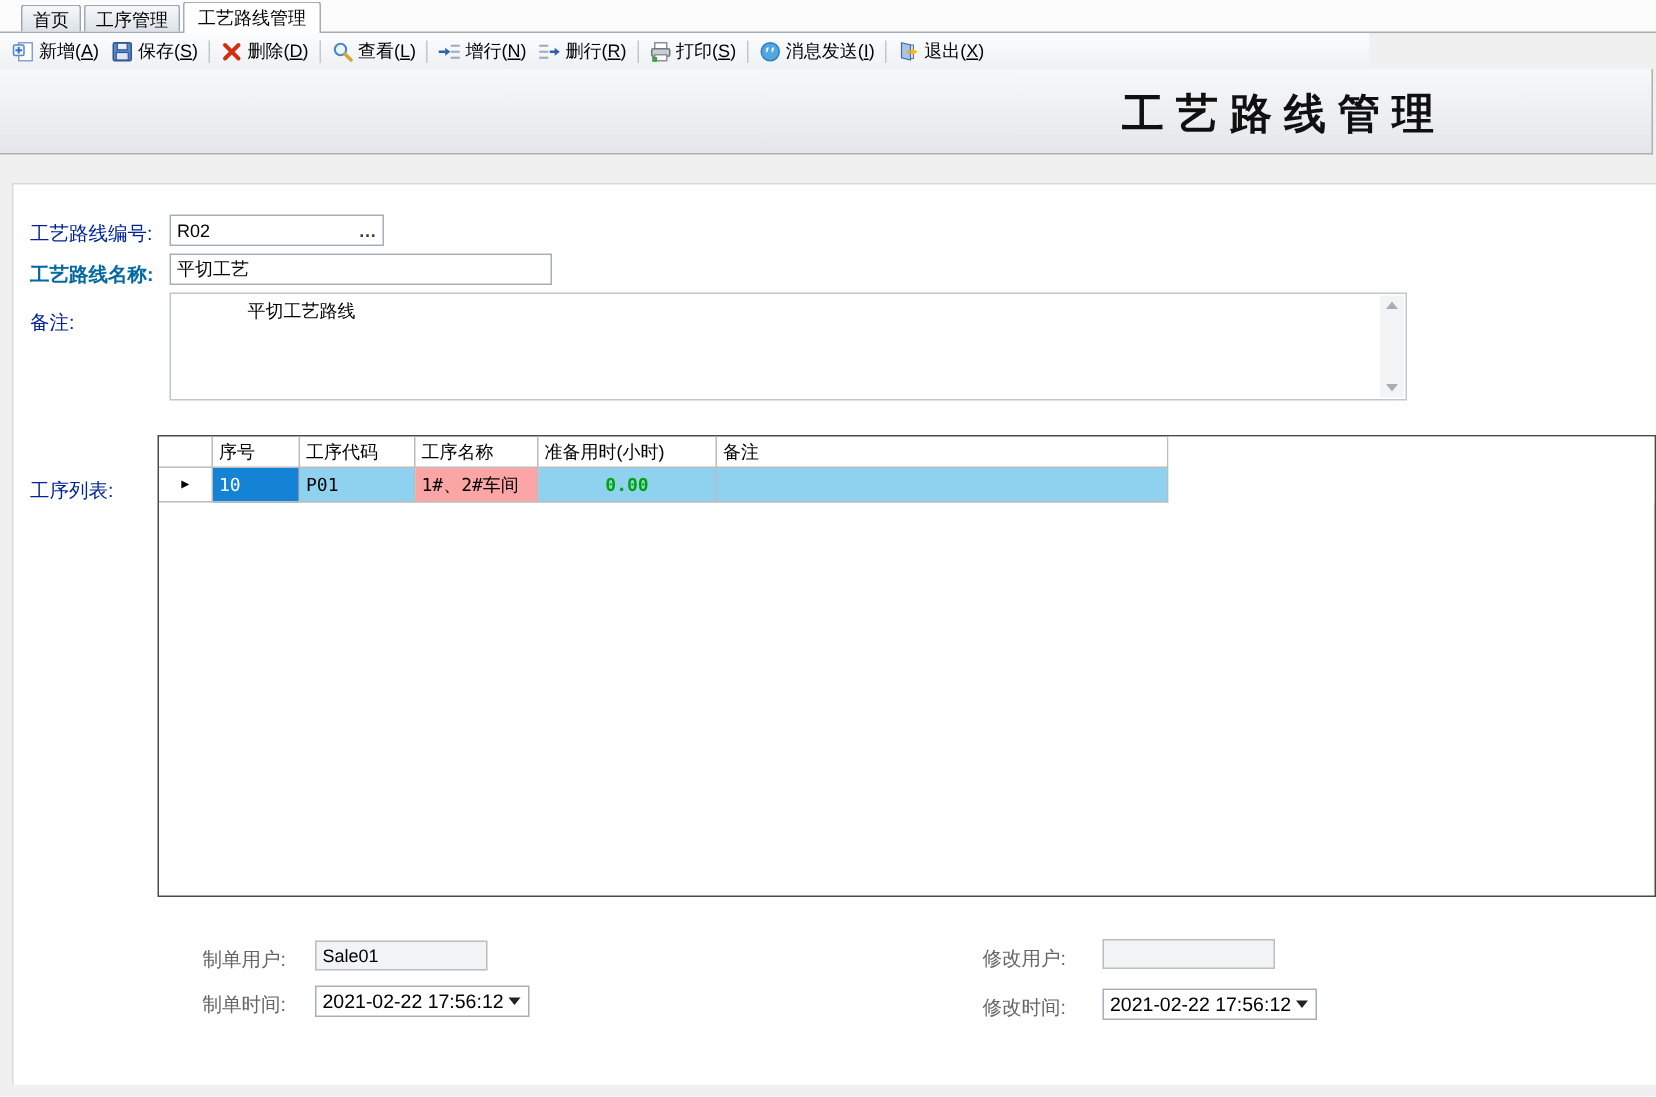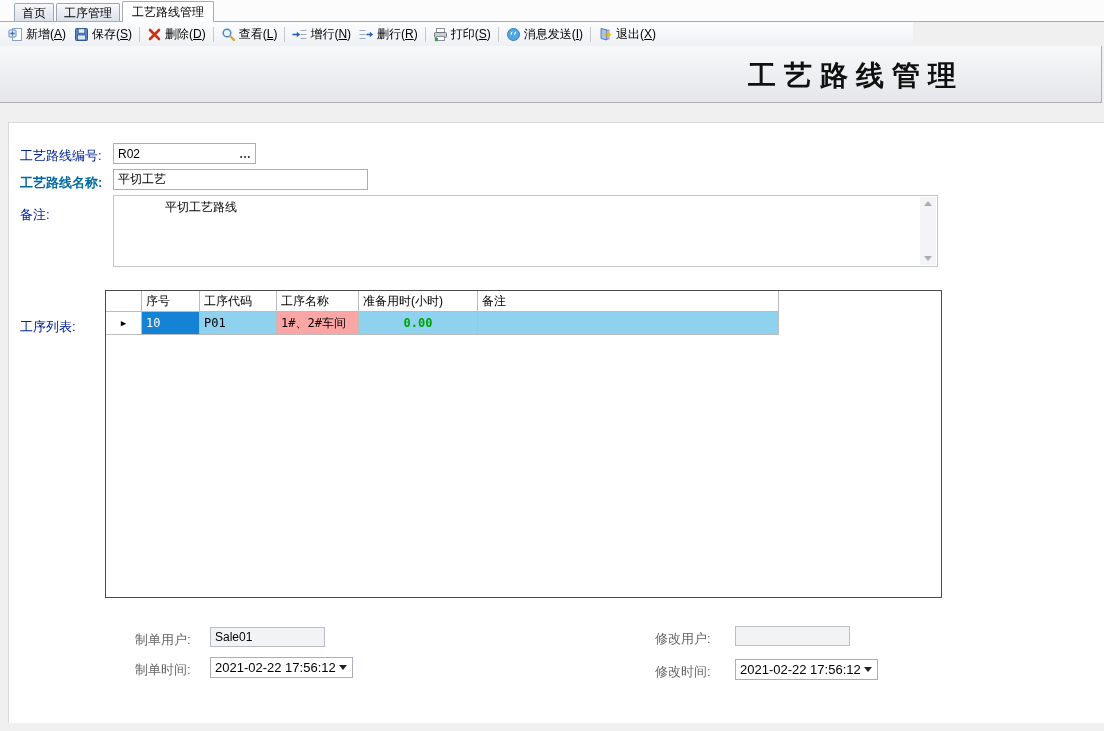--- a/index.html
+++ b/index.html
@@ -71,21 +71,21 @@
   .vsb{
     position:absolute;top:1px;right:1px;bottom:1px;width:16px;background:#F3F4F6;
     display:flex;flex-direction:column;justify-content:space-between;align-items:center;
     padding:4px 0;box-sizing:border-box;
   }
   .tri-up{width:0;height:0;border-left:4px solid transparent;border-right:4px solid transparent;border-bottom:5px solid #A9AEB6;}
   .tri-down{width:0;height:0;border-left:4px solid transparent;border-right:4px solid transparent;border-top:5px solid #A9AEB6;}
 
   
   #grid{
-    position:absolute;left:105px;top:290px;width:837px;height:308px;box-sizing:border-box;
+    position:absolute;left:105px;top:290px;width:999px;height:308px;box-sizing:border-box;
     border:1px solid #4A4A4A;background:#fff;overflow:hidden;
   }
   .grow{display:flex;height:23px;}
   .grow.ghead{height:21px;}
   .gcell{
     box-sizing:border-box;border-right:1px solid #BCBCBC;border-bottom:1px solid #BCBCBC;
     padding-left:4px;line-height:22px;overflow:hidden;white-space:nowrap;
     font-family:"DejaVu Sans Mono","Liberation Mono",monospace;font-size:12px;
   }
   .ghead .gcell{line-height:20px;font-family:"Liberation Sans",sans-serif;}

